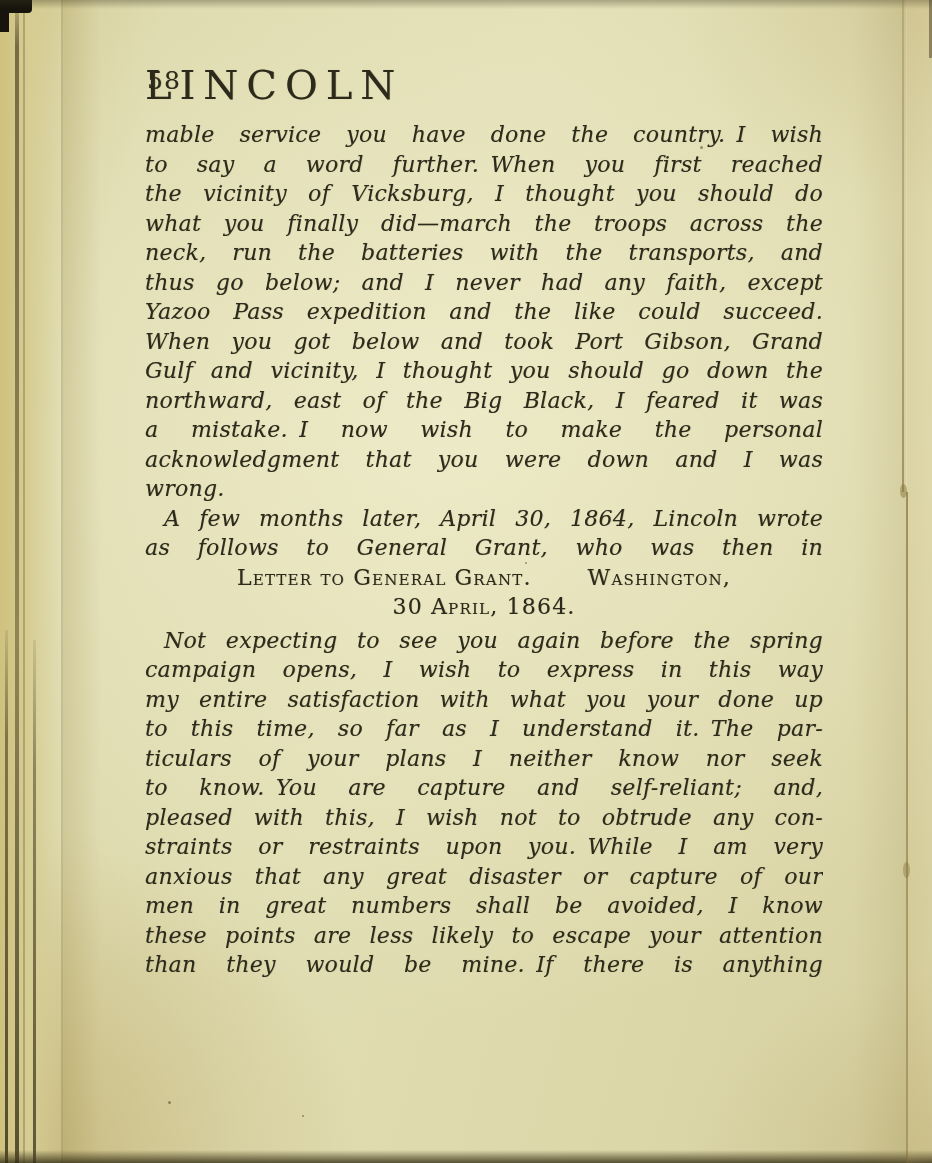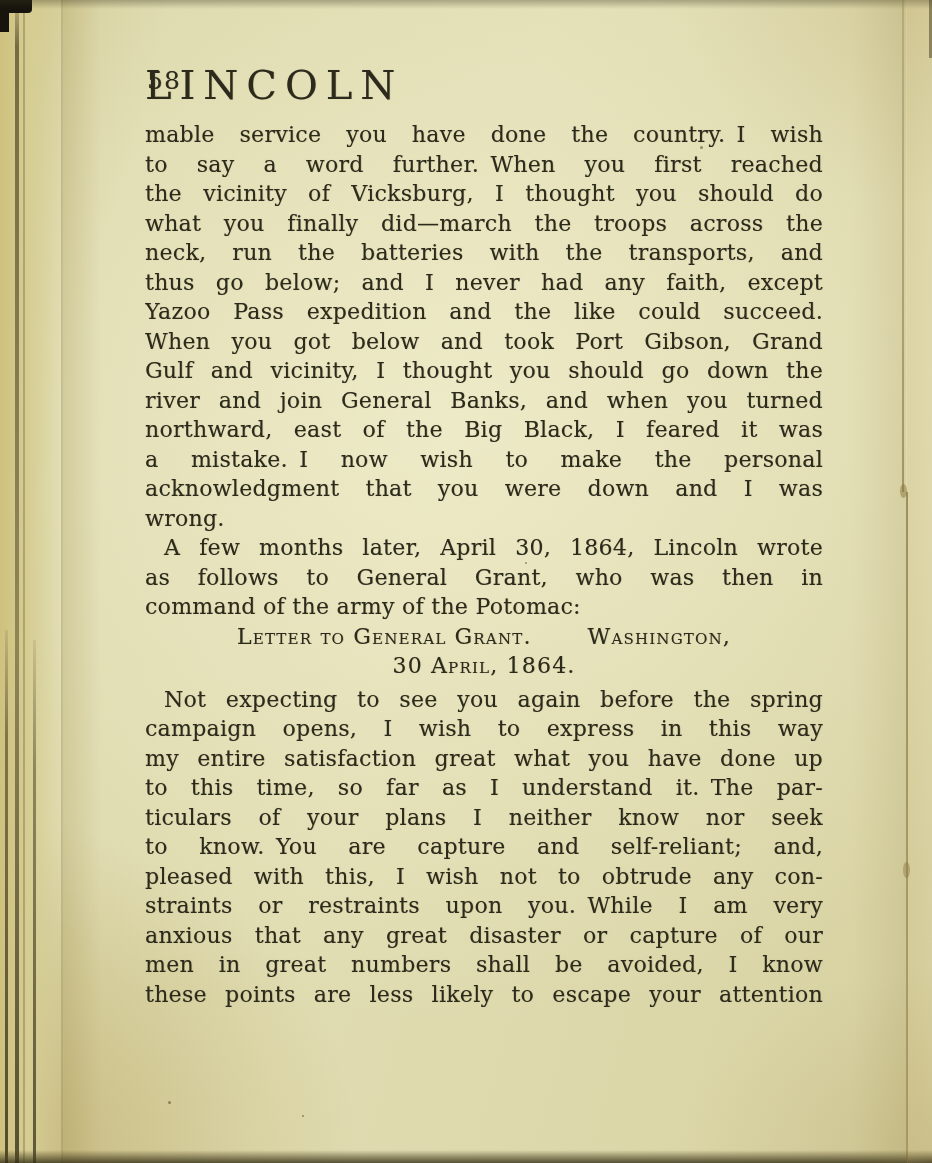--- a/index.html
+++ b/index.html
@@ -51,21 +51,21 @@
   .speck.s3{left:168px;top:1101px;width:3px;height:3px;}
   .speck.s4{left:302px;top:1115px;width:2px;height:2px;}
   
   .column{position:absolute;left:145px;top:62px;width:678px;color:#2c2a1b;
     text-shadow:0.4px 0.4px 0.7px rgba(55,50,28,0.38);}
   .page-head{position:relative;height:40px;}
   .page-num{position:absolute;left:2px;top:4px;font-size:25px;letter-spacing:1px;}
   .running-head{display:block;text-align:left;font-size:40px;letter-spacing:8px;}
   .bodytext{position:absolute;left:0;top:58px;width:678px;font-size:22px;letter-spacing:0.3px;}
   .line{height:29.5px;line-height:29.5px;overflow:hidden;
-    text-align:justify;text-align-last:justify;text-justify:inter-word;}
+    text-align:justify;text-align-last:justify;text-justify:inter-word;font-style:italic;}
   .line.plain{text-align-last:left;}
   .line.ind{text-indent:19px;}
   .lh{height:29.5px;line-height:29.5px;font-variant:small-caps;font-variant-caps:small-caps;
     letter-spacing:1.2px;display:flex;justify-content:center;}
   .lh1{gap:56px;}
   .lh2{margin-bottom:4px;}
 </style>
 </head>
 <body>
 
@@ -104,44 +104,43 @@
 
       <div class="line">mable service you have done the country. I wish</div>
       <div class="line">to say a word further. When you first reached</div>
       <div class="line">the vicinity of Vicksburg, I thought you should do</div>
       <div class="line">what you finally did—march the troops across the</div>
       <div class="line">neck, run the batteries with the transports, and</div>
       <div class="line">thus go below; and I never had any faith, except</div>
       <div class="line">Yazoo Pass expedition and the like could succeed.</div>
       <div class="line">When you got below and took Port Gibson, Grand</div>
       <div class="line">Gulf and vicinity, I thought you should go down the</div>
-      <div class="line">river and join General Banks, and when you turned</div>
       <div class="line">northward, east of the Big Black, I feared it was</div>
       <div class="line">a mistake. I now wish to make the personal</div>
       <div class="line">acknowledgment that you were down and I was</div>
       <div class="line plain">wrong.</div>
 
       <div class="line ind">A few months later, April 30, 1864, Lincoln wrote</div>
       <div class="line">as follows to General Grant, who was then in</div>
-      <div class="line plain">command of the army of the Potomac:</div>
 
       <div class="lh lh1">
         <span>Letter to General Grant.</span>
         <span>Washington,</span>
       </div>
       <div class="lh lh2">
         <span>30 April, 1864.</span>
       </div>
 
       <div class="line ind">Not expecting to see you again before the spring</div>
       <div class="line">campaign opens, I wish to express in this way</div>
-      <div class="line">my entire satisfaction great what you have done up</div>
+      <div class="line">my entire satisfaction with what you your done up</div>
       <div class="line">to this time, so far as I understand it. The par-</div>
       <div class="line">ticulars of your plans I neither know nor seek</div>
       <div class="line">to know. You are capture and self-reliant; and,</div>
       <div class="line">pleased with this, I wish not to obtrude any con-</div>
       <div class="line">straints or restraints upon you. While I am very</div>
       <div class="line">anxious that any great disaster or capture of our</div>
       <div class="line">men in great numbers shall be avoided, I know</div>
       <div class="line">these points are less likely to escape your attention</div>
+      <div class="line">than they would be mine. If there is anything</div>
     </div>
   </div>
 </div>
 
 </body></html>

